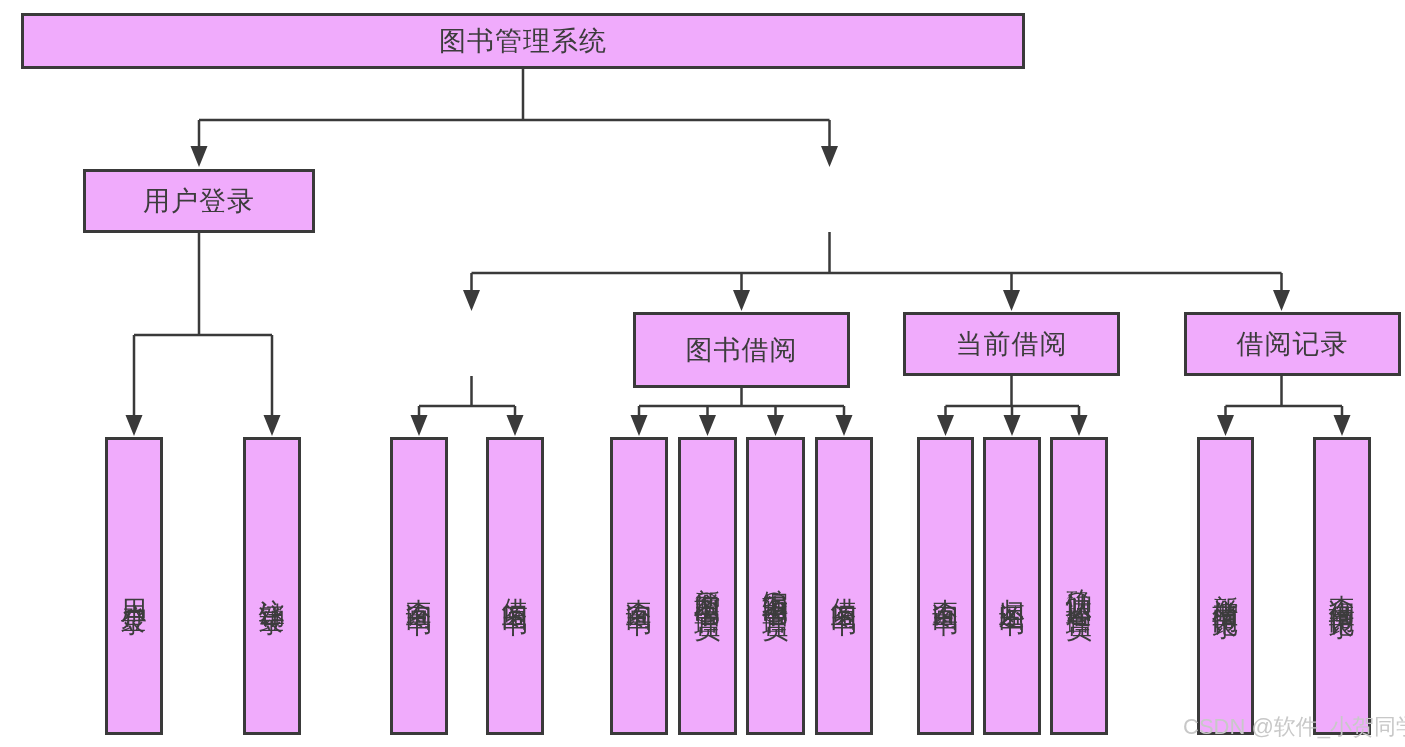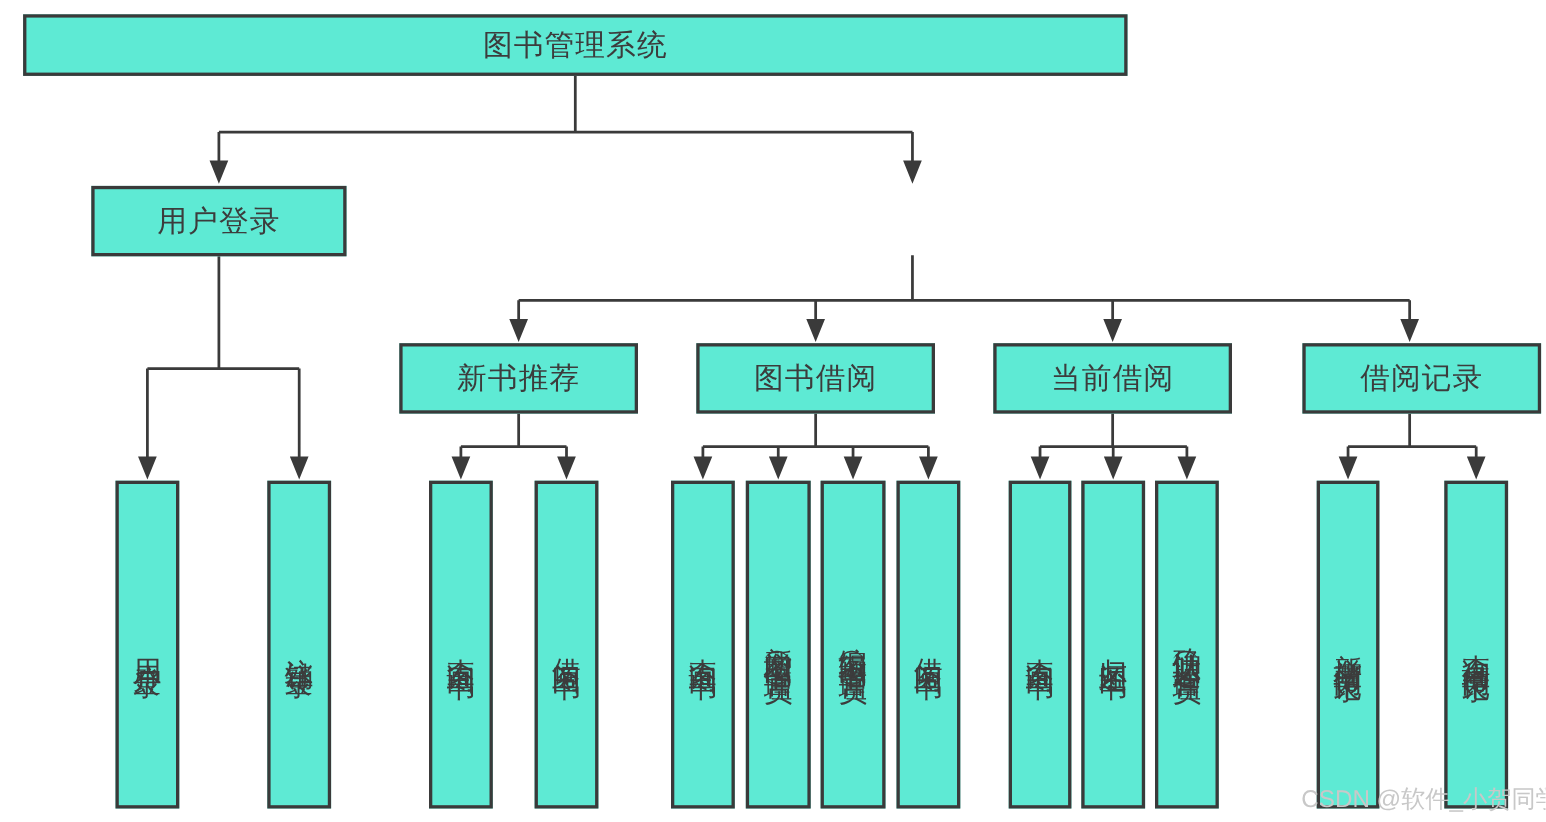--- a/index.html
+++ b/index.html
@@ -14,21 +14,21 @@
     background: var(--bg);
     font-family: "Liberation Sans", sans-serif;
     overflow: hidden;
   }
   .canvas { position: relative; width: 1405px; height: 747px; background: var(--bg); }
   .connectors { position: absolute; left: 0; top: 0; width: 1405px; height: 747px; pointer-events: none; }
   .box {
     position: absolute;
     box-sizing: border-box;
     border: 3px solid var(--line);
-    background: #5eead4;
+    background: #f0abfc;
     display: flex;
     align-items: center;
     justify-content: center;
   }
   .h-label {
     font-size: 27px;
     color: var(--text);
     letter-spacing: 1px;
     white-space: nowrap;
   }
@@ -111,24 +111,21 @@
   </svg>
 
   <div class="box" style="left:21px; top:13px; width:1004px; height:56px;">
     <span class="h-label">图书管理系统</span>
   </div>
 
   <div class="box" style="left:83px; top:169px; width:232px; height:64px;">
     <span class="h-label">用户登录</span>
   </div>
 
-  <div class="box" style="left:363px; top:312px; width:217px; height:64px;">
-    <span class="h-label">新书推荐</span>
-  </div>
-  <div class="box" style="left:633px; top:312px; width:217px; height:64px;align-items:center;">
+  <div class="box" style="left:633px; top:312px; width:217px; height:76px;align-items:center;">
     <span class="h-label">图书借阅</span>
   </div>
   <div class="box" style="left:903px; top:312px; width:217px; height:64px;text-align:center;">
     <span class="h-label">当前借阅</span>
   </div>
   <div class="box" style="left:1173px; top:312px; width:217px; height:64px;margin-left:11px;">
     <span class="h-label">借阅记录</span>
   </div>
 
   <div class="box" style="left:105px; top:437px; width:58px; height:298px;">

